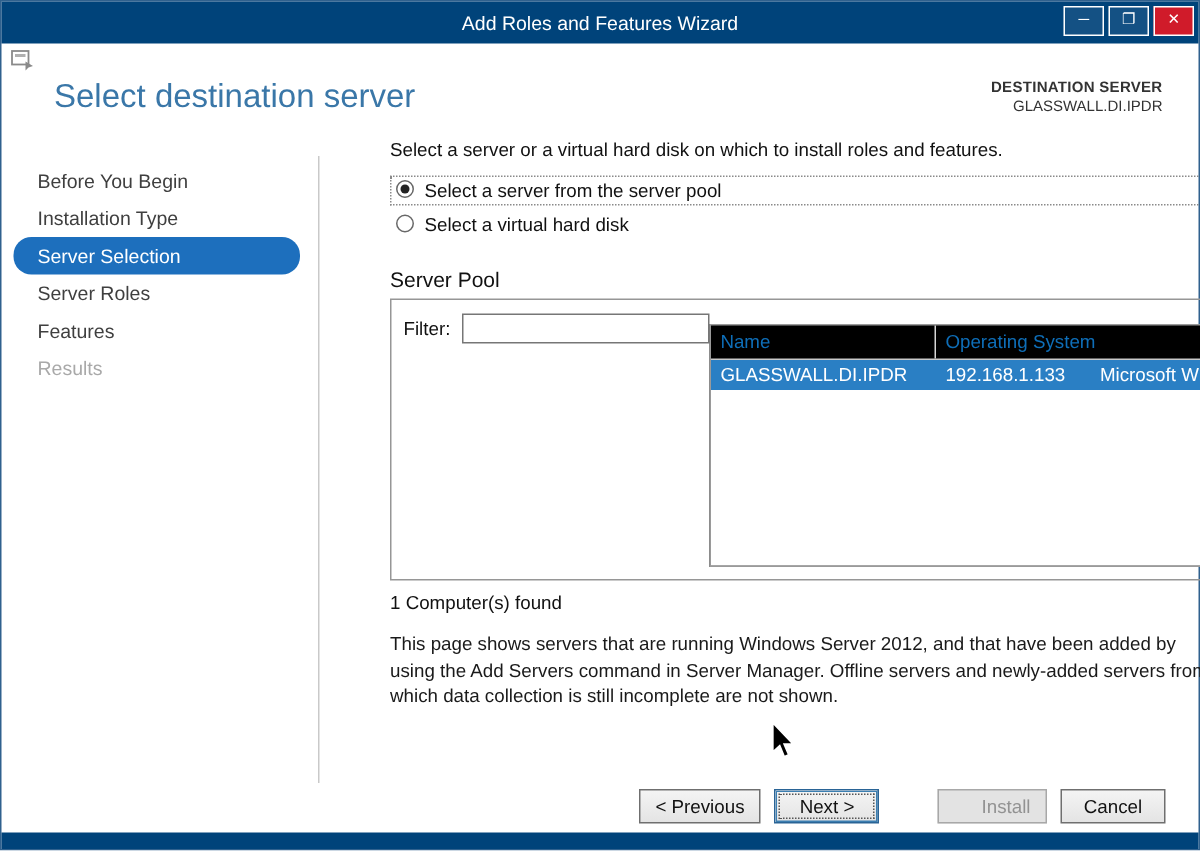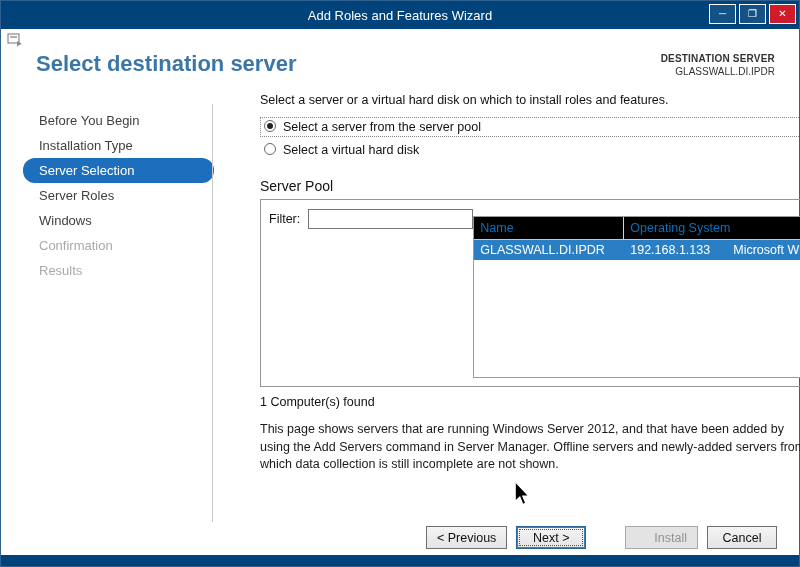--- a/index.html
+++ b/index.html
@@ -26,28 +26,28 @@
     width: 27px; height: 20px; border: 1px solid #ffffff; background: rgba(255,255,255,0.08);
     color: #fff; font-size: 10px; line-height: 1; display: flex; align-items: center; justify-content: center;
     font-family: "Liberation Sans", sans-serif; cursor: default; padding: 0;
   }
   .winbtn.close { background: #d01b2a; border-color: #ffffff; }
 
   
   .app-icon { position: absolute; left: 6px; top: 31px; }
   .page-title {
     position: absolute; left: 35px; top: 50px;
-    font-size: 22px; color: #3a77a8; font-weight: 700;
+    font-size: 22px; color: #3a77a8; font-weight: 400;
   }
   .dest-block { position: absolute; right: 24px; top: 52px; text-align: right; }
   .dest-label { font-size: 10px; color: #333; font-weight: bold; letter-spacing: 0.2px; }
   .dest-value { font-size: 10px; color: #333; margin-top: 2px; }
 
   
-  .sidebar { position: absolute; left: 22px; top: 107px; width: 191px; }
+  .sidebar { position: absolute; left: 8px; top: 107px; width: 191px; }
   .side-item {
     height: 25px; line-height: 25px; padding-left: 16px;
     font-size: 13px; color: #3f3f3f; cursor: default; white-space: nowrap;
   }
   .side-item.selected { background: #1d6fbd; color: #ffffff; border-radius: 12px; }
   .side-item.disabled { color: #a9a9a9; }
   .v-divider { position: absolute; left: 211px; top: 103px; height: 418px; width: 1px; background: #c9c9c9; }
 
   
   .content { position: absolute; left: 223px; top: 92px; width: 553px; margin-left: 36px; }
@@ -126,22 +126,21 @@
   <div class="dest-block">
     <div class="dest-label">DESTINATION SERVER</div>
     <div class="dest-value">GLASSWALL.DI.IPDR</div>
   </div>
 
   <div class="sidebar">
     <div class="side-item">Before You Begin</div>
     <div class="side-item">Installation Type</div>
     <div class="side-item selected">Server Selection</div>
     <div class="side-item">Server Roles</div>
-    <div class="side-item">Windows</div>
-    <div class="side-item disabled">Confirmation</div>
+    <div class="side-item">Features</div>
     <div class="side-item disabled">Results</div>
   </div>
   <div class="v-divider"></div>
 
   <div class="content">
     <div class="intro">Select a server or a virtual hard disk on which to install roles and features.</div>
 
     <div class="radios">
       <div class="radio-row focused">
         <span class="radio checked"></span>

